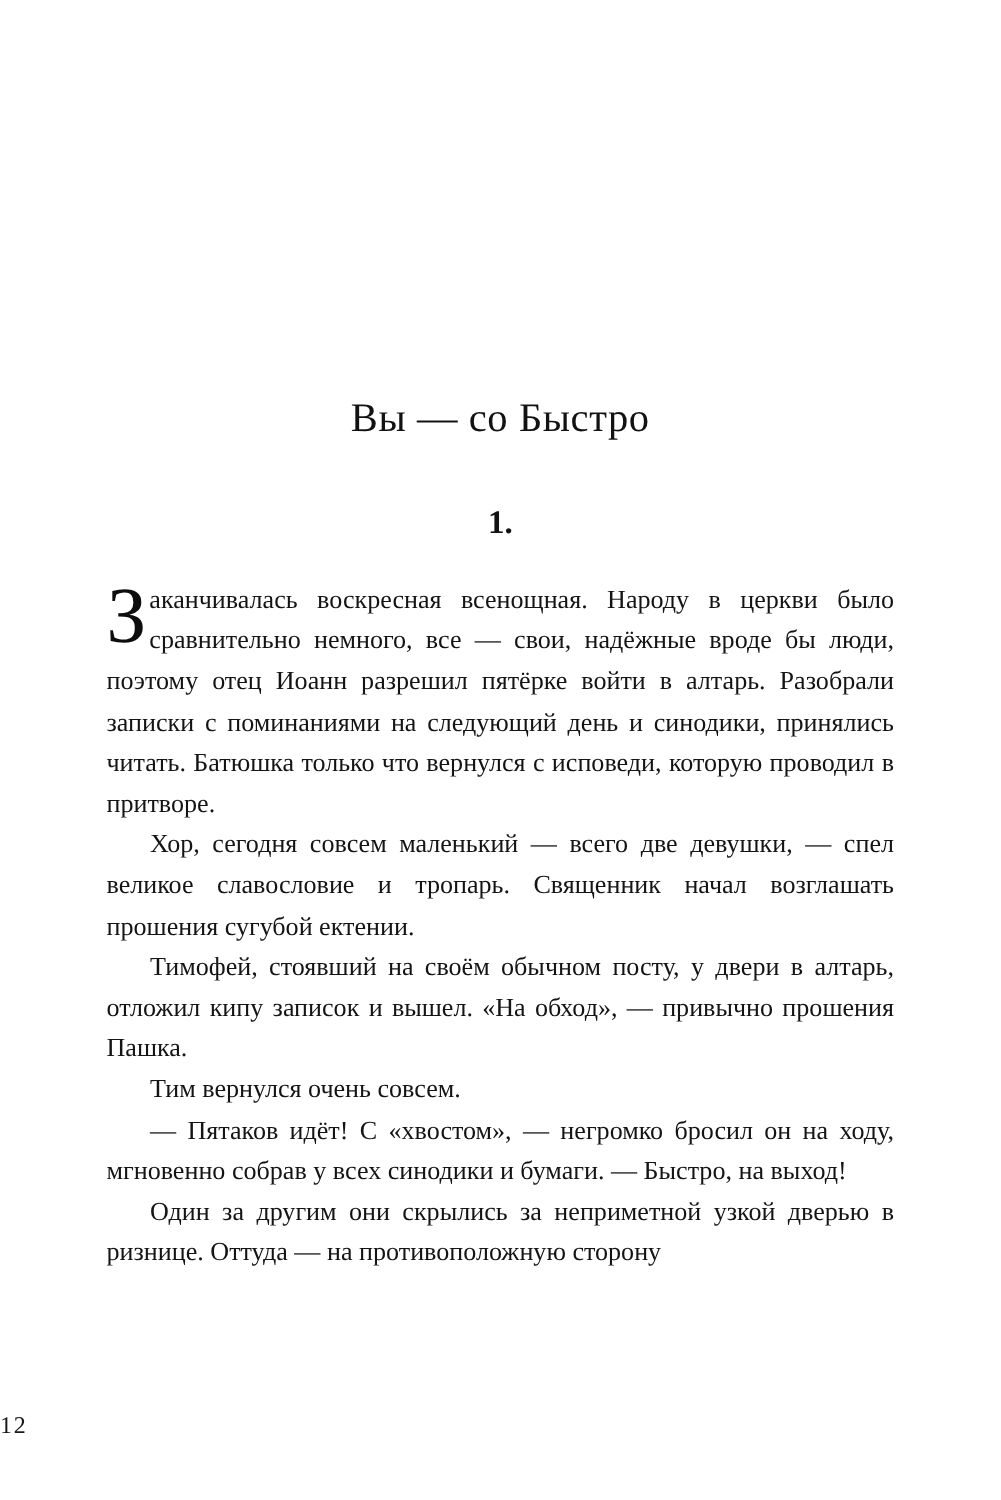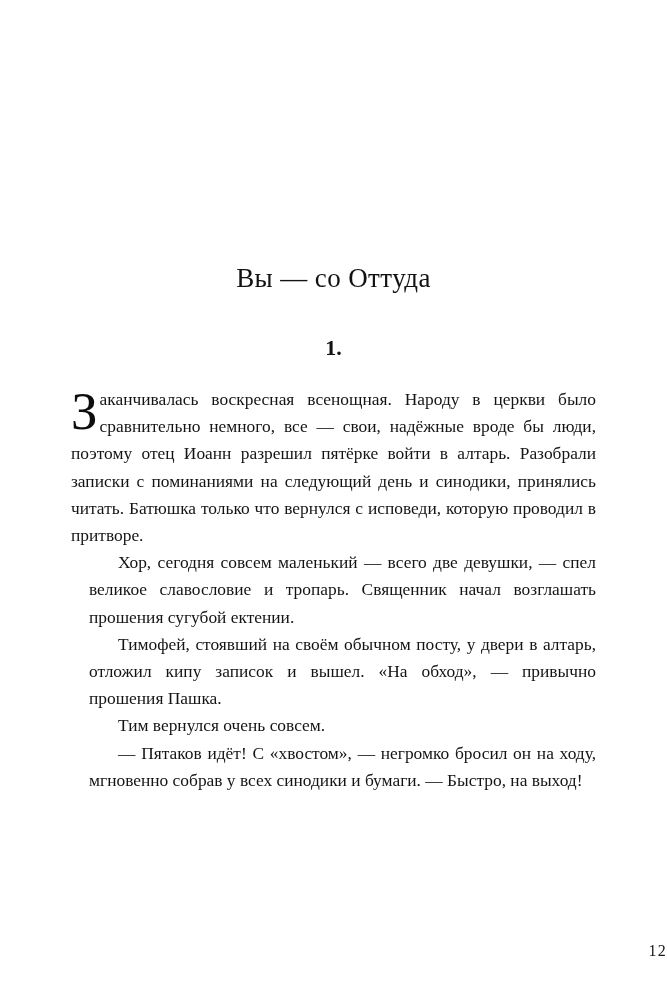--- a/index.html
+++ b/index.html
@@ -62,21 +62,20 @@
     font-size: 17.4px;
     line-height: 27.2px;
     text-align: justify;
     text-justify: inter-word;
     color: #141414;
     hyphens: manual;
   }
 
   p.para.indent {
     text-indent: 29px;
-    margin-left: 18px;
   }
 
   
   p.para.has-dropcap {
     text-indent: 0;
   }
 
   .dropcap {
     float: left;
     font-family: "Liberation Serif", "DejaVu Serif", serif;
@@ -87,48 +86,49 @@
     font-weight: 400;
     color: #0d0d0d;
   }
 
   
   .folio {
     position: absolute;
     left: 0;
     top: 941px;
     width: 667px;
-    text-align: right;
+    text-align: left;
     font-size: 16px;
     line-height: 20px;
     letter-spacing: 1.2px;
     color: #181818;
   }
 </style>
 </head>
 <body>
 
 <div class="page">
 
-  <h1 class="chapter-title">Вы — со Оттуда</h1>
+  <h1 class="chapter-title">Вы — со Быстро</h1>
 
   <div class="section-number">1.</div>
 
   <div class="text-column">
 
     <p class="para has-dropcap">
       <span class="dropcap">З</span><span>аканчивалась воскресная всенощная. Народу в церкви было сравнительно немного, все — свои, надёжные вроде бы люди, поэтому отец Иоанн разрешил пятёрке войти в алтарь. Разобрали записки с поминаниями на следующий день и синодики, принялись читать. Батюшка только что вернулся с исповеди, которую проводил в притворе.</span>
     </p>
 
     <p class="para indent">Хор, сегодня совсем маленький — всего две девушки, — спел великое славословие и тропарь. Священник начал возглашать прошения сугубой ектении.</p>
 
     <p class="para indent">Тимофей, стоявший на своём обычном посту, у двери в алтарь, отложил кипу записок и вышел. «На обход», — привычно прошения Пашка.</p>
 
     <p class="para indent">Тим вернулся очень совсем.</p>
 
     <p class="para indent">— Пятаков идёт! С «хвостом», — негромко бросил он на ходу, мгновенно собрав у всех синодики и бумаги. — Быстро, на выход!</p>
 
+    <p class="para indent">Один за другим они скрылись за неприметной узкой дверью в ризнице. Оттуда — на противоположную сторону</p>
 
   </div>
 
   <div class="folio">12</div>
 
 </div>
 
 </body></html>

